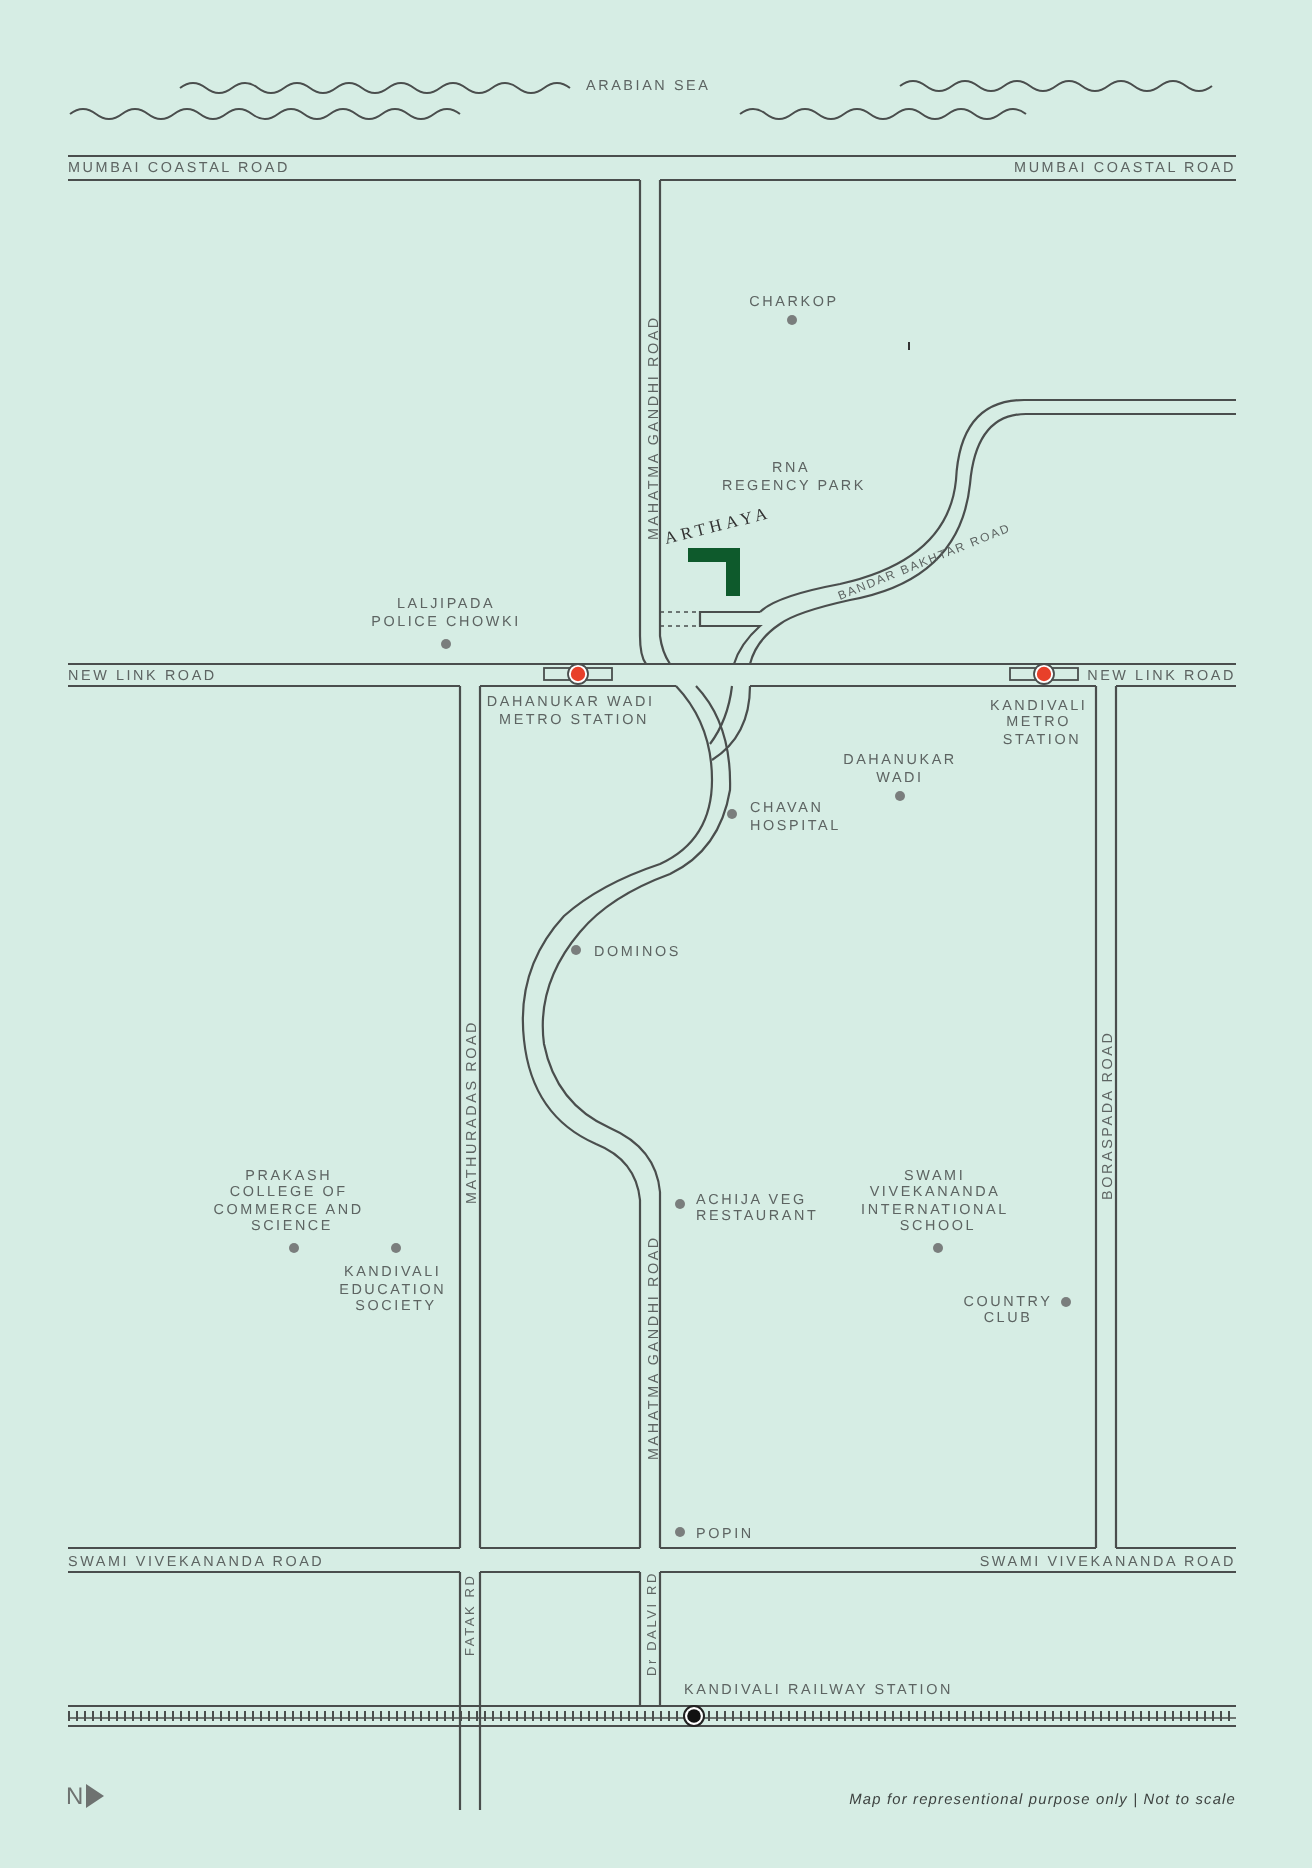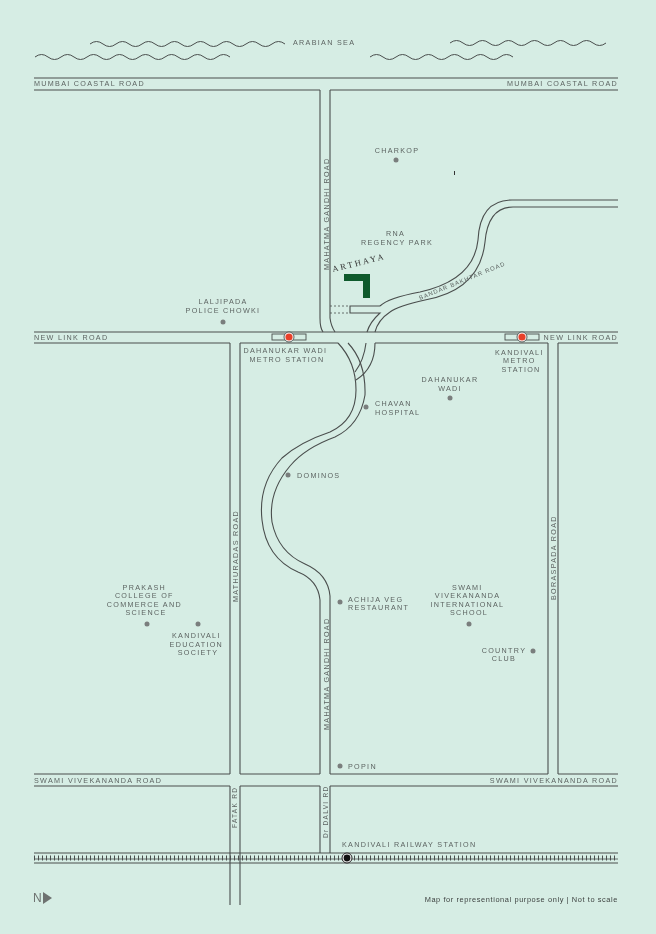--- a/index.html
+++ b/index.html
@@ -1,21 +1,21 @@
 <!DOCTYPE html>
 <html><head>
 <meta charset="utf-8">
 <style>
   html, body { margin: 0; padding: 0; }
   body { width: 656px; height: 934px; background: #d6ede4; overflow: hidden; position: relative; font-family: "Liberation Sans", sans-serif; }
   svg { position: absolute; left: 0; top: 0; }
   .lbl { font-family: "Liberation Sans", sans-serif; font-size: 7.2px; letter-spacing: 1.3px; fill: #5d6462; }
   .road { fill: none; stroke: #4a4e4d; stroke-width: 1.1; }
   .poi { fill: #7a7e7d; }
-  .note { position: absolute; right: 38px; top: 895px; font-size: 7.4px; color: #3e4341; letter-spacing: 0.6px; }
+  .note { position: absolute; right: 38px; top: 895px; font-size: 7.4px; font-style: italic; color: #3e4341; letter-spacing: 0.6px; }
   .north { position: absolute; left: 33px; top: 891px; color: #6e7270; font-size: 12px; display: flex; align-items: center; }
   .north .tri { width: 0; height: 0; border-top: 6px solid transparent; border-bottom: 6px solid transparent; border-left: 9px solid #6e7270; margin-left: 1px; }
 </style>
 </head>
 <body>
 
 <svg width="656" height="934" viewBox="0 0 656 934" xmlns="http://www.w3.org/2000/svg">
 
   <g fill="none" stroke="#4a4e4d" stroke-width="1">
     <path d="M90 44 q6.5 -5 13 0 t13 0 t13 0 t13 0 t13 0 t13 0 t13 0 t13 0 t13 0 t13 0 t13 0 t13 0 t13 0 t13 0 t13 0"></path>

